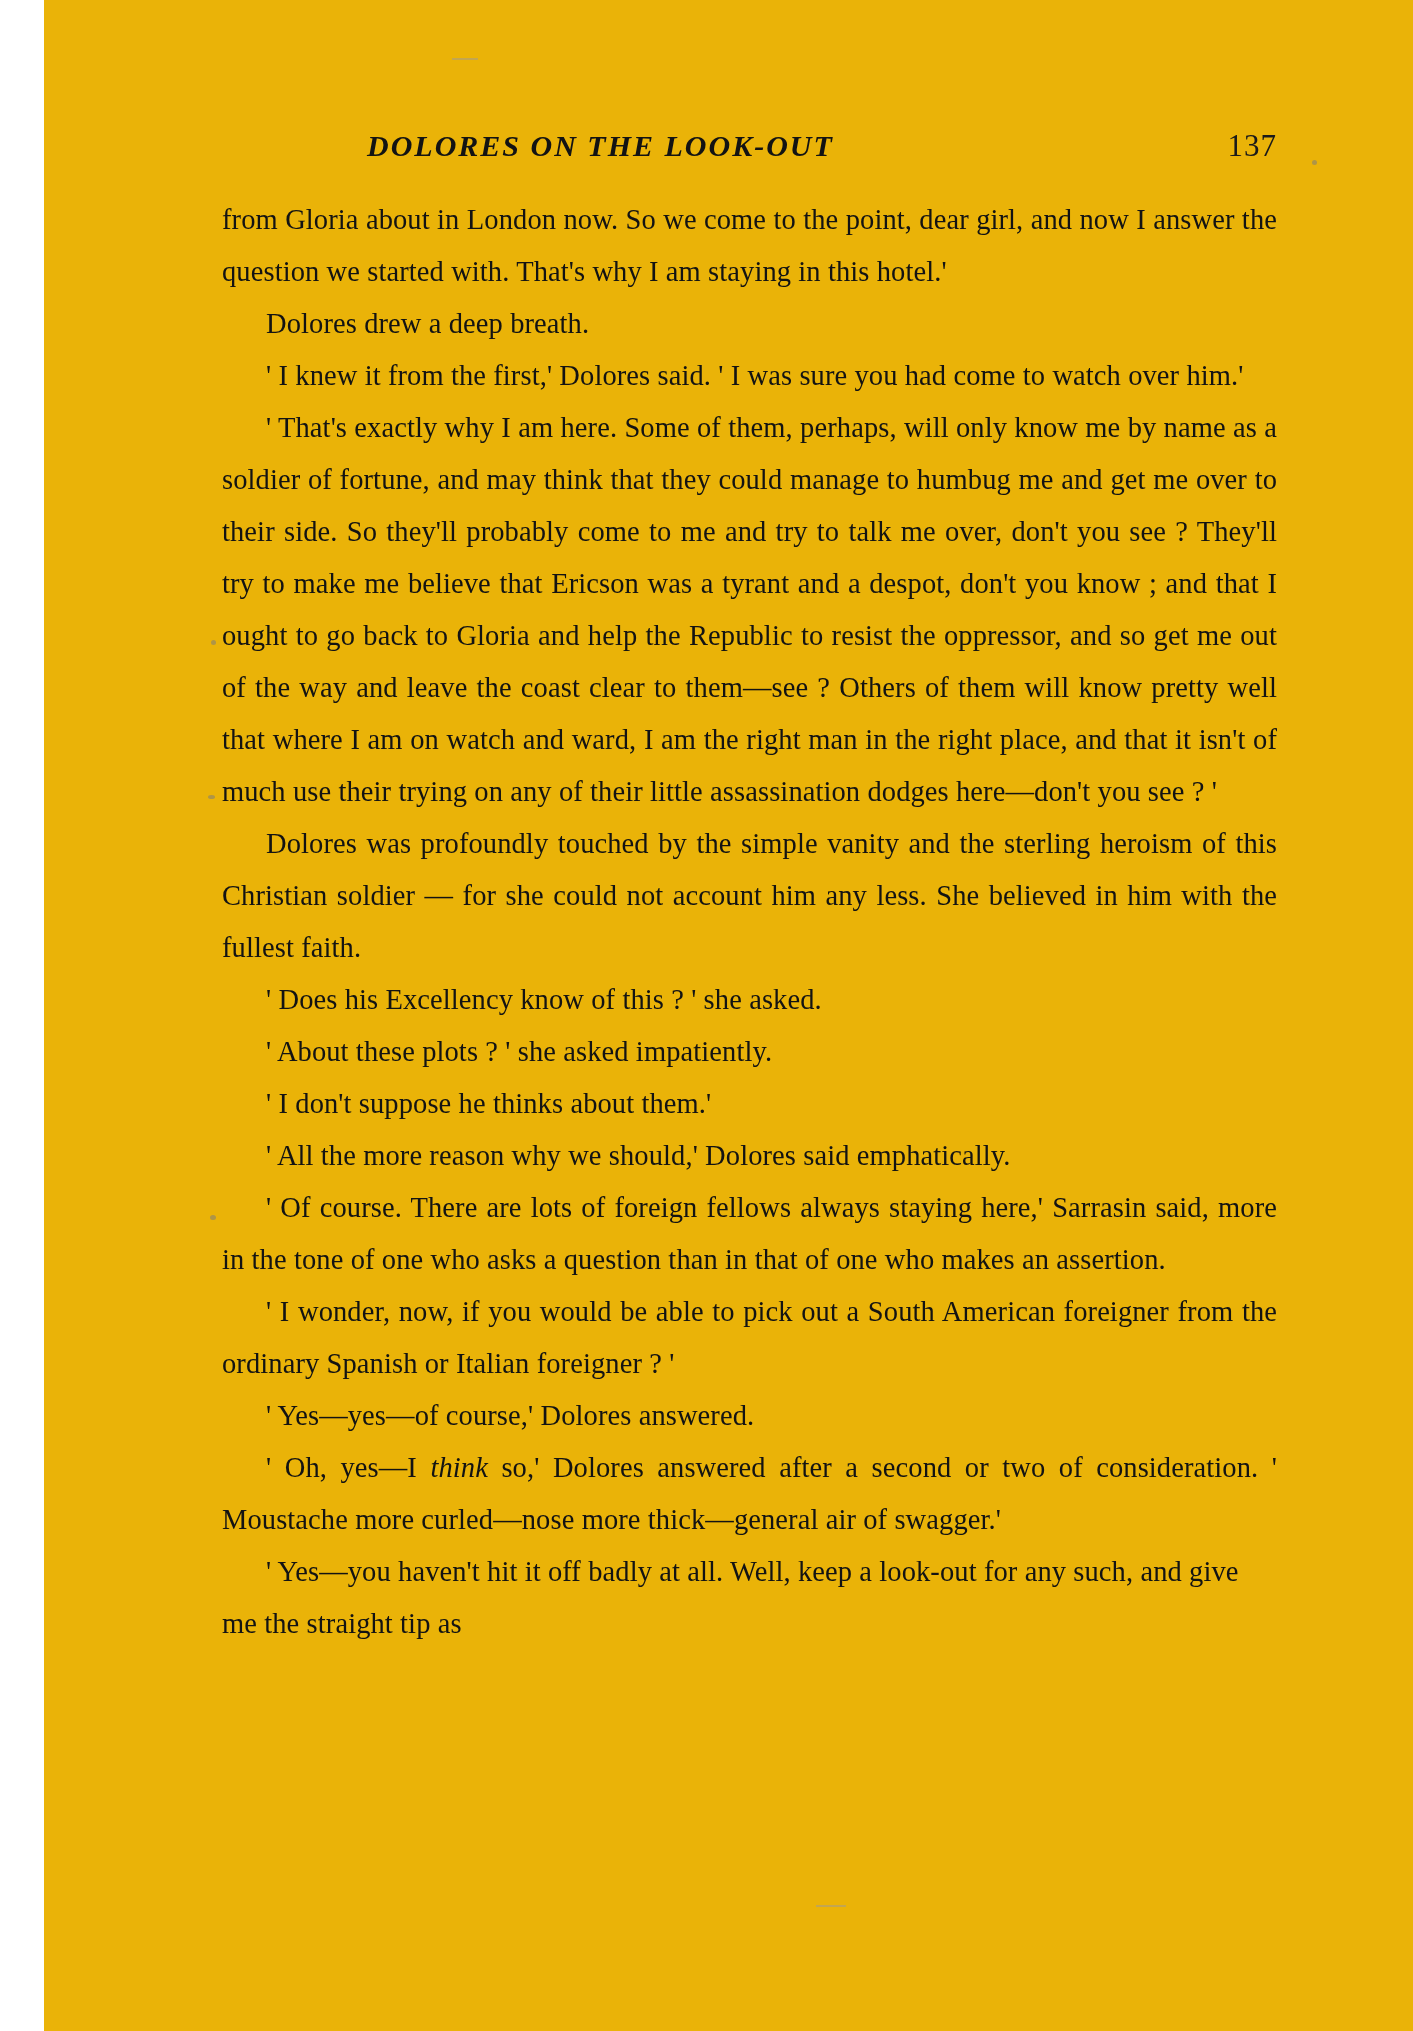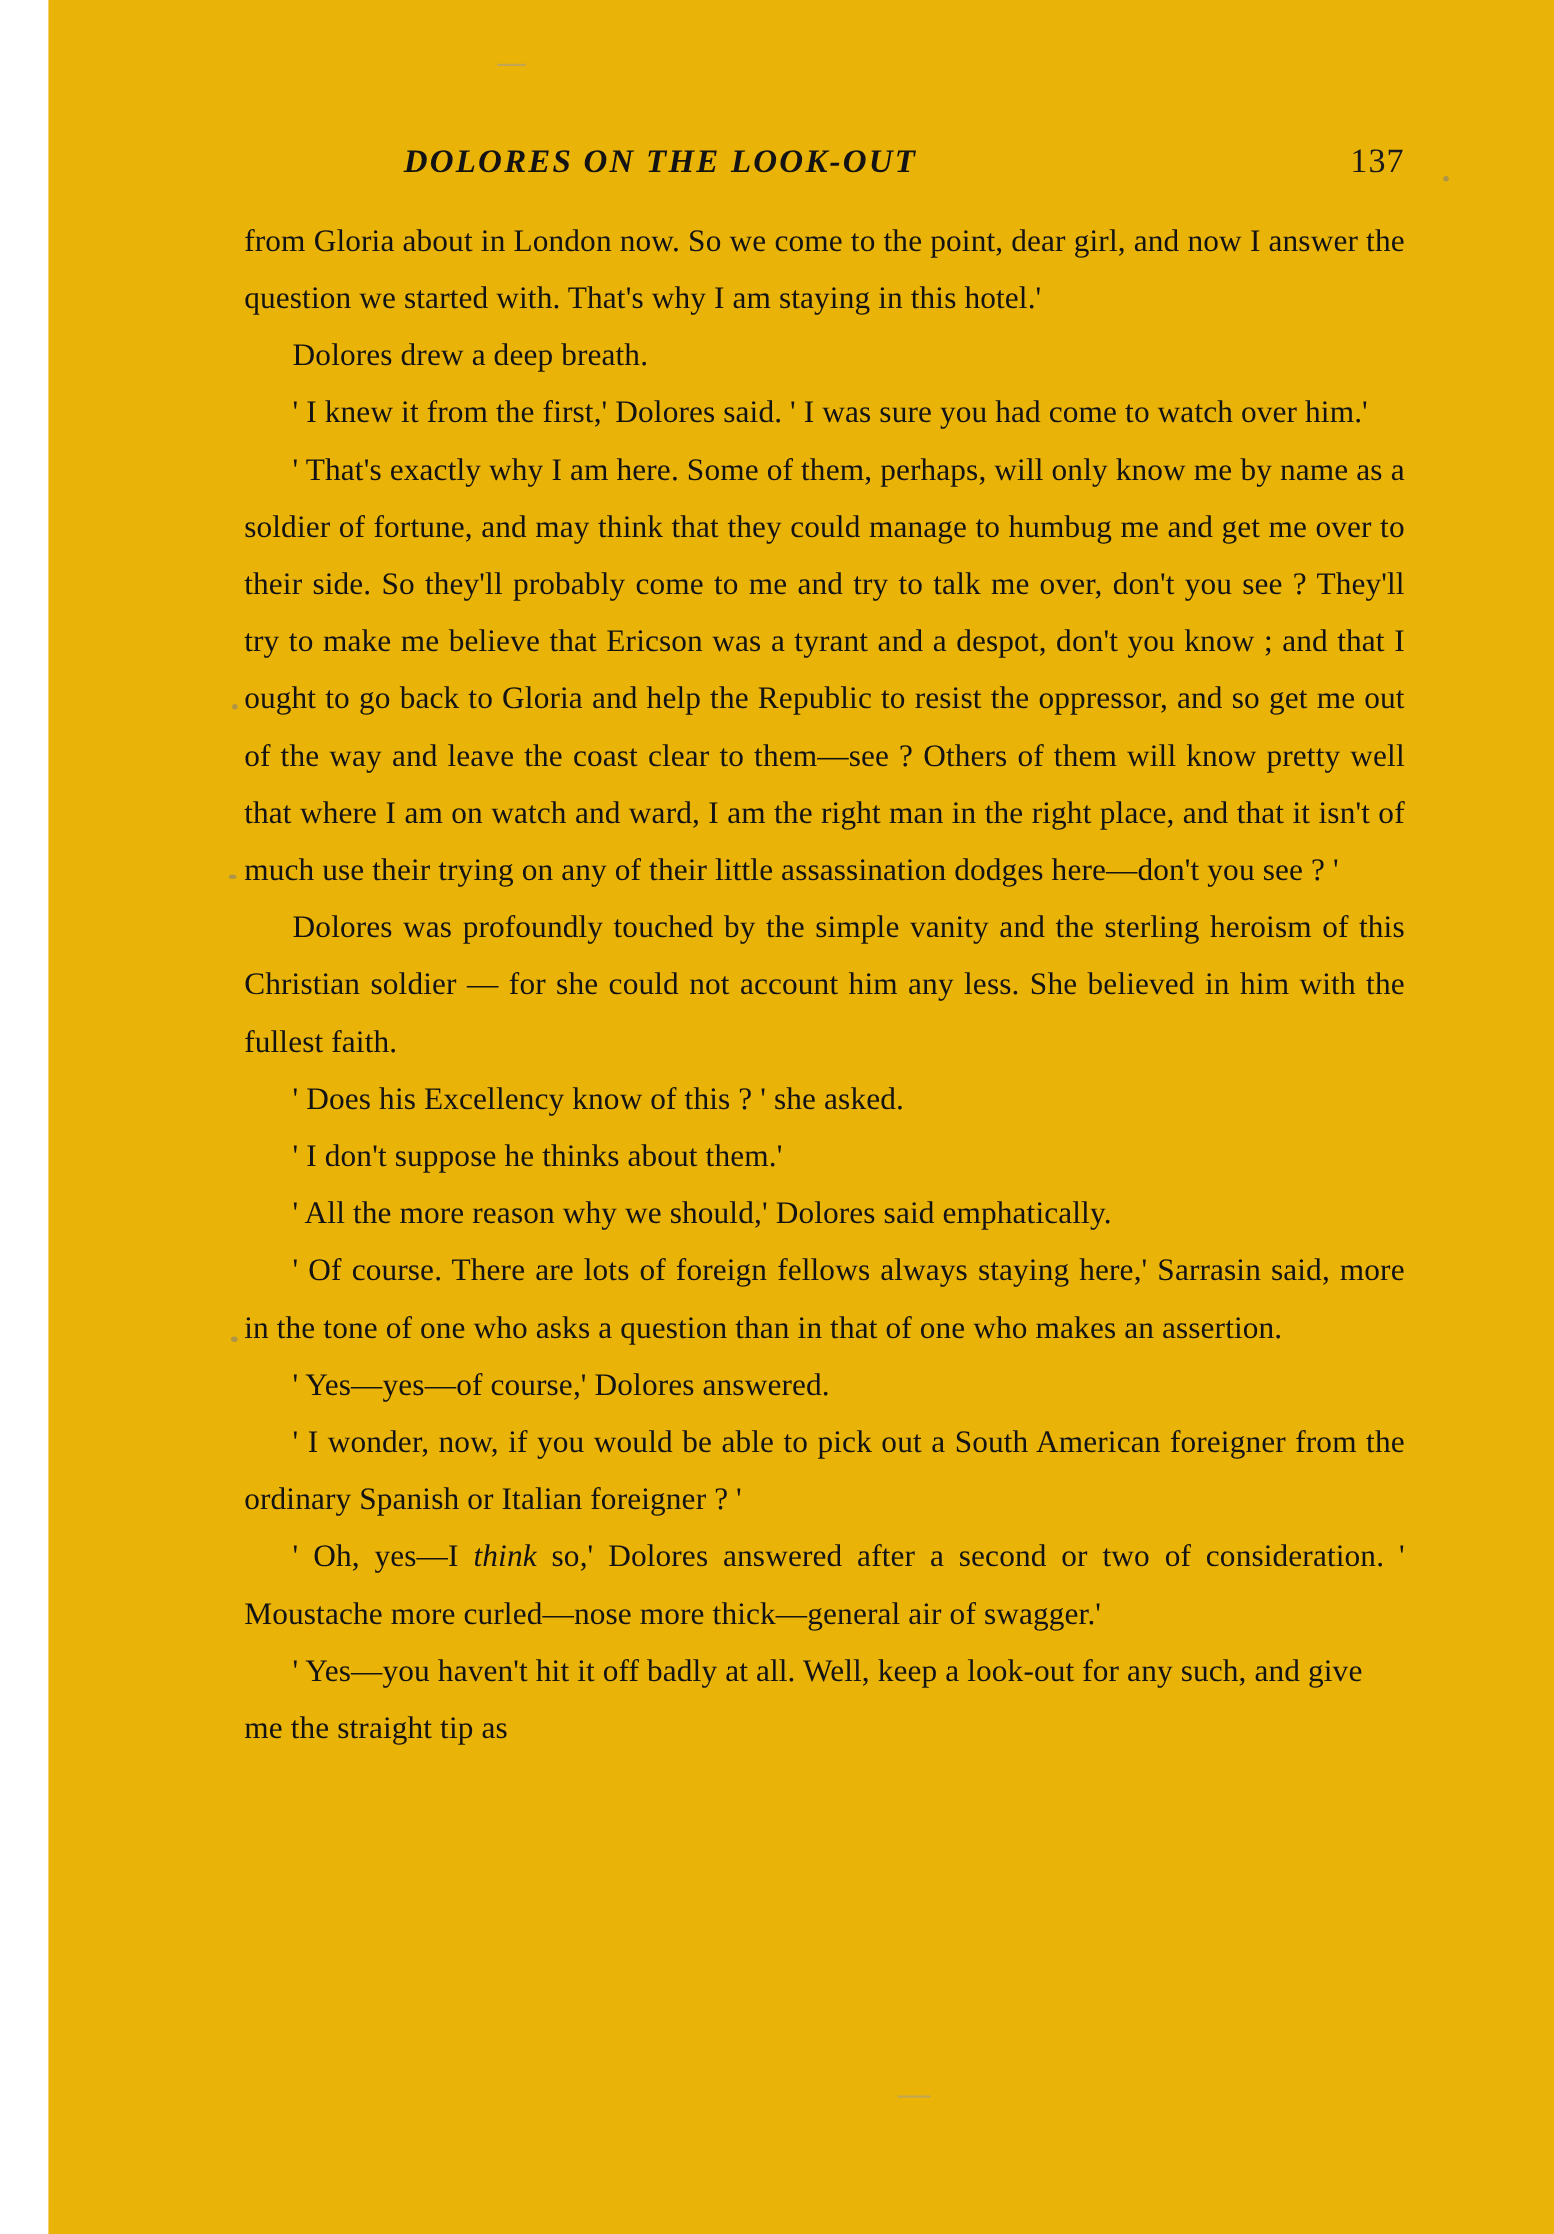--- a/index.html
+++ b/index.html
@@ -95,23 +95,24 @@
       <div class="folio">137</div>
     </div>
 
     <div class="body-text">
         <p class="noindent">from Gloria about in London now.  So we come to the point, dear girl, and now I answer the question we started with.    That's why I am staying in this hotel.'</p>
         <p class="indent">Dolores drew a deep breath.</p>
         <p class="indent">' I knew it from the first,' Dolores said.   ' I was sure you had come to watch over him.'</p>
         <p class="indent">' That's exactly why I am here.   Some of them, perhaps, will only know me by name as a soldier of fortune, and may think that they could manage to humbug me and get me over to their side.   So they'll probably come to me and try to talk me over, don't you see ?   They'll try to make me believe that Ericson was a tyrant and a despot, don't you know ; and that I ought to go back to Gloria and help the Republic to resist the oppressor, and so get me out of the way and leave the coast clear to them—see ? Others of them will know pretty well that where I am on watch and ward, I am the right man in the right place, and that it isn't of much use their trying on any of their little assassination dodges here—don't you see ? '</p>
         <p class="indent">Dolores was profoundly touched by the simple vanity and the sterling heroism of this Christian soldier — for she could not account him any less.   She believed in him with the fullest faith.</p>
         <p class="indent">' Does his Excellency know of this ? ' she asked.</p>
+        <p class="indent">' About these plots ? ' she asked impatiently.</p>
         <p class="indent">' I don't suppose he thinks about them.'</p>
         <p class="indent">' All the more reason why we should,' Dolores said emphatically.</p>
         <p class="indent">' Of course.   There are lots of foreign fellows always staying here,' Sarrasin said, more in the tone of one who asks a question than in that of one who makes an assertion.</p>
+        <p class="indent">' I wonder, now, if you would be able to pick out a South American foreigner from the ordinary Spanish or Italian foreigner ? '</p>
         <p class="indent">' Yes—yes—of course,' Dolores answered.</p>
-        <p class="indent">' I wonder, now, if you would be able to pick out a South American foreigner from the ordinary Spanish or Italian foreigner ? '</p>
         <p class="indent">' Oh, yes—I <em>think</em> so,' Dolores answered after a second or two of consideration.   ' Moustache more curled—nose more thick—general air of swagger.'</p>
         <p class="indent lastline-left">' Yes—you haven't hit it off badly at all.   Well, keep a look-out for any such, and give me the straight tip as</p>
       </div>
 
   </div>
 </div>
 
 </body></html>

